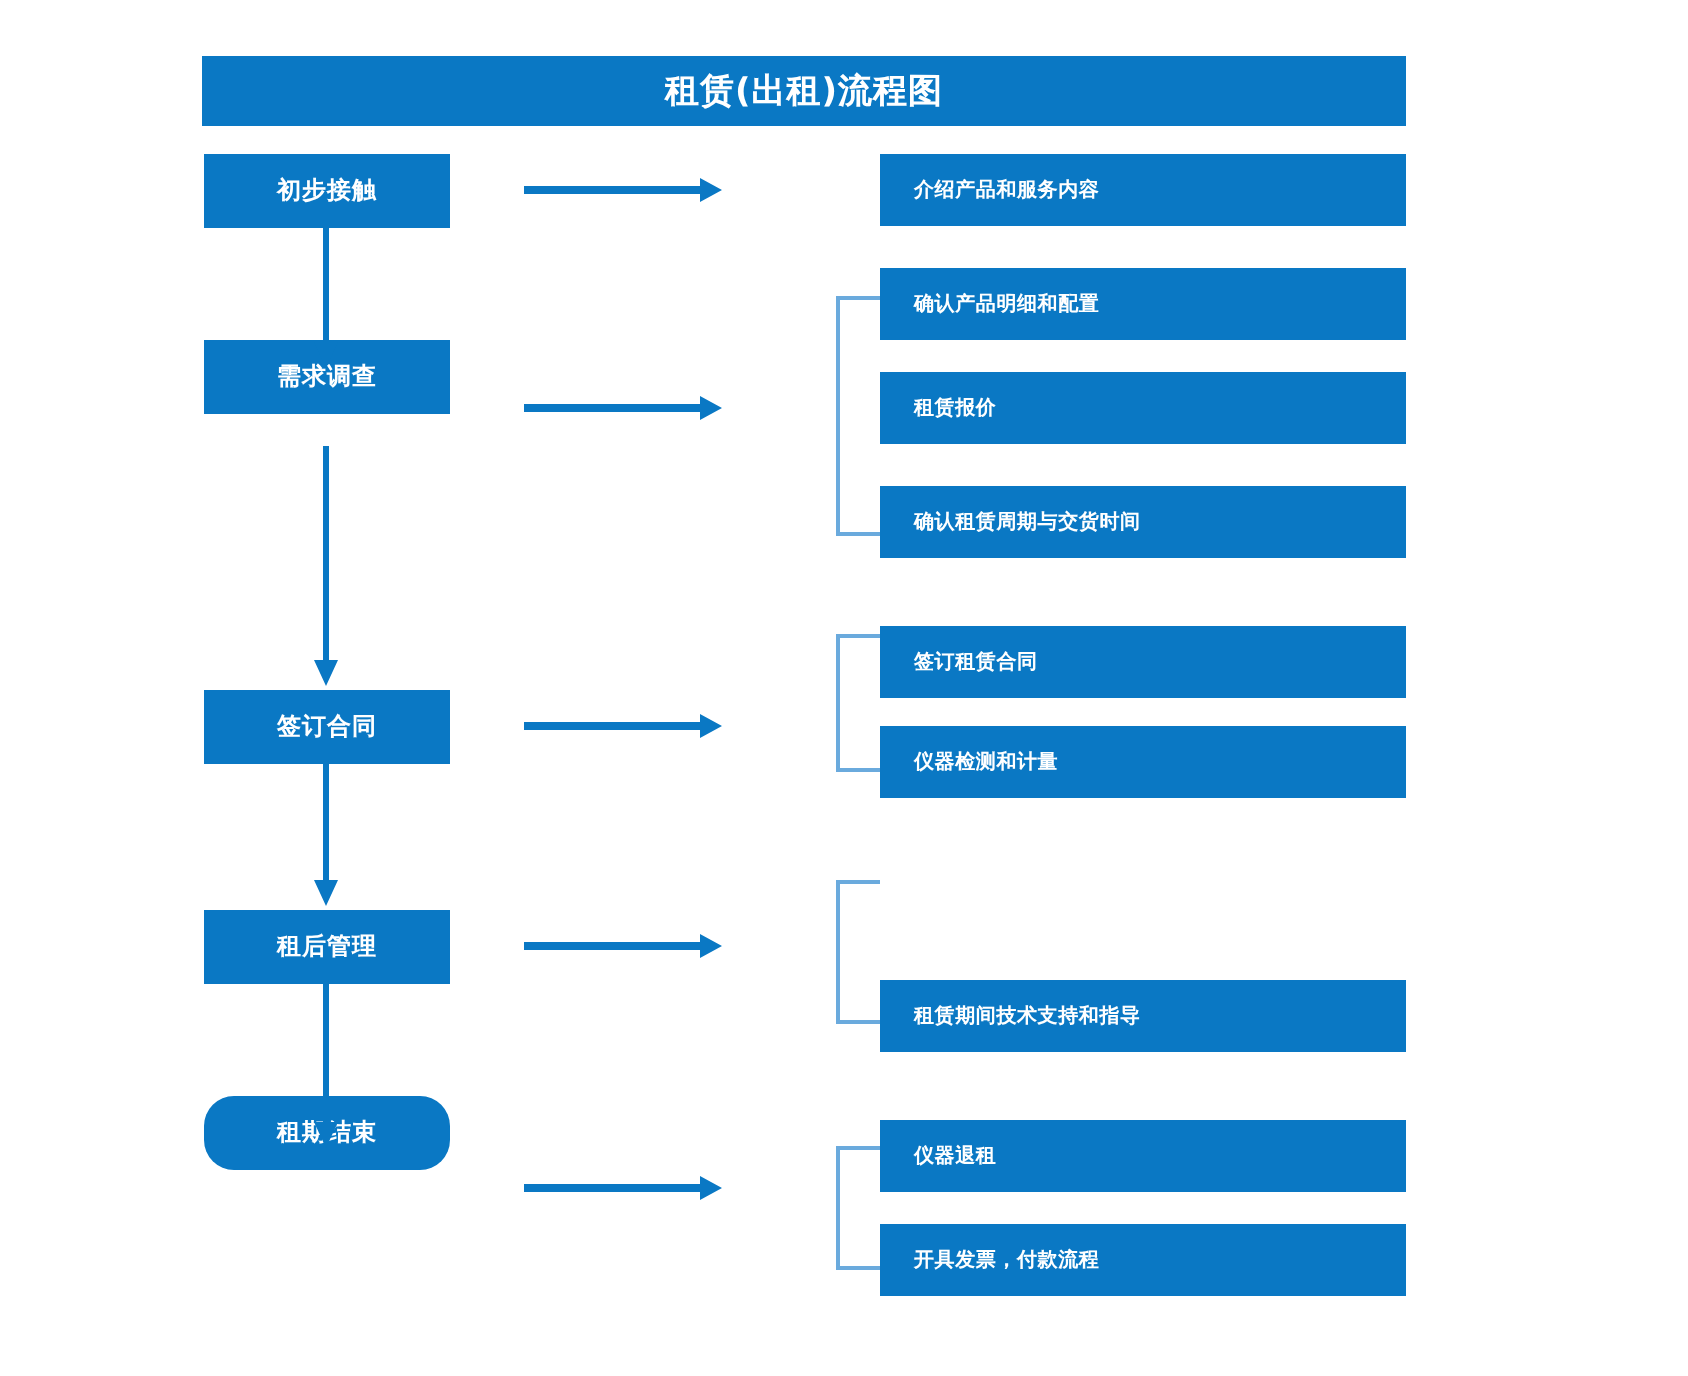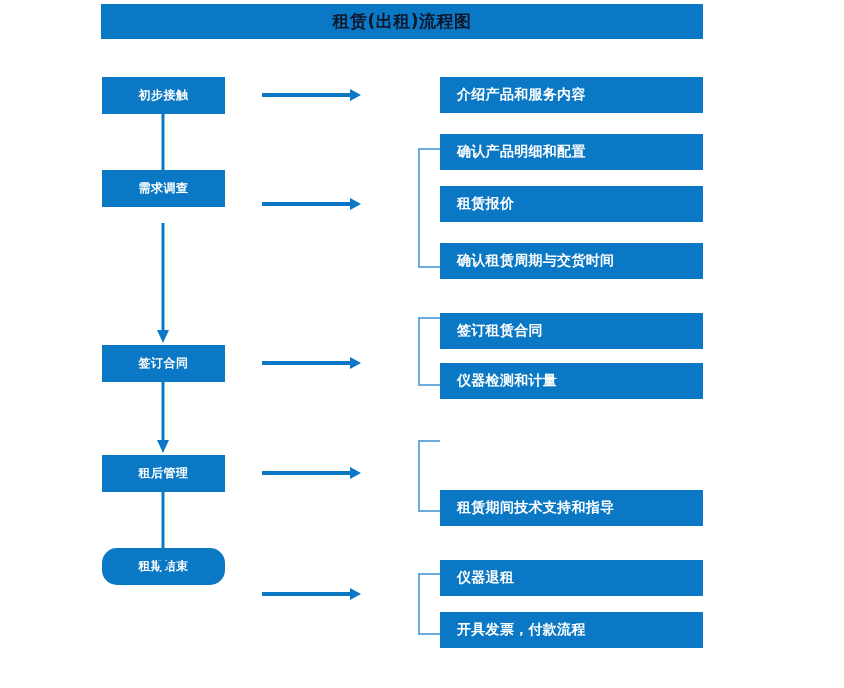--- a/index.html
+++ b/index.html
@@ -13,25 +13,25 @@
   #canvas {
     position: relative;
     width: 844px;
     height: 688px;
     background: #ffffff;
     overflow: hidden;
   }
   .title-bar {
     position: absolute;
     left: 101px;
-    top: 4px;
+    top: 28px;
     width: 602px;
     height: 35px;
     background: #0a78c4;
-    color: #0f172a;
+    color: #ffffff;
     display: flex;
     align-items: center;
     justify-content: center;
     font-size: 17px;
     font-weight: bold;
     letter-spacing: 0.5px;
   }
   .stage-box {
     position: absolute;
     left: 102px;
@@ -48,21 +48,21 @@
   }
   .detail-box {
     position: absolute;
     left: 440px;
     width: 263px;
     height: 36px;
     background: #0a78c4;
     color: #ffffff;
     display: flex;
     align-items: center;
-    font-size: 14px;
+    font-size: 10px;
     font-weight: bold;
     padding-left: 17px;
     box-sizing: border-box;
     letter-spacing: 0.3px;
   }
   .h-arrow {
     position: absolute;
     height: 14px;
     pointer-events: none;
   }

